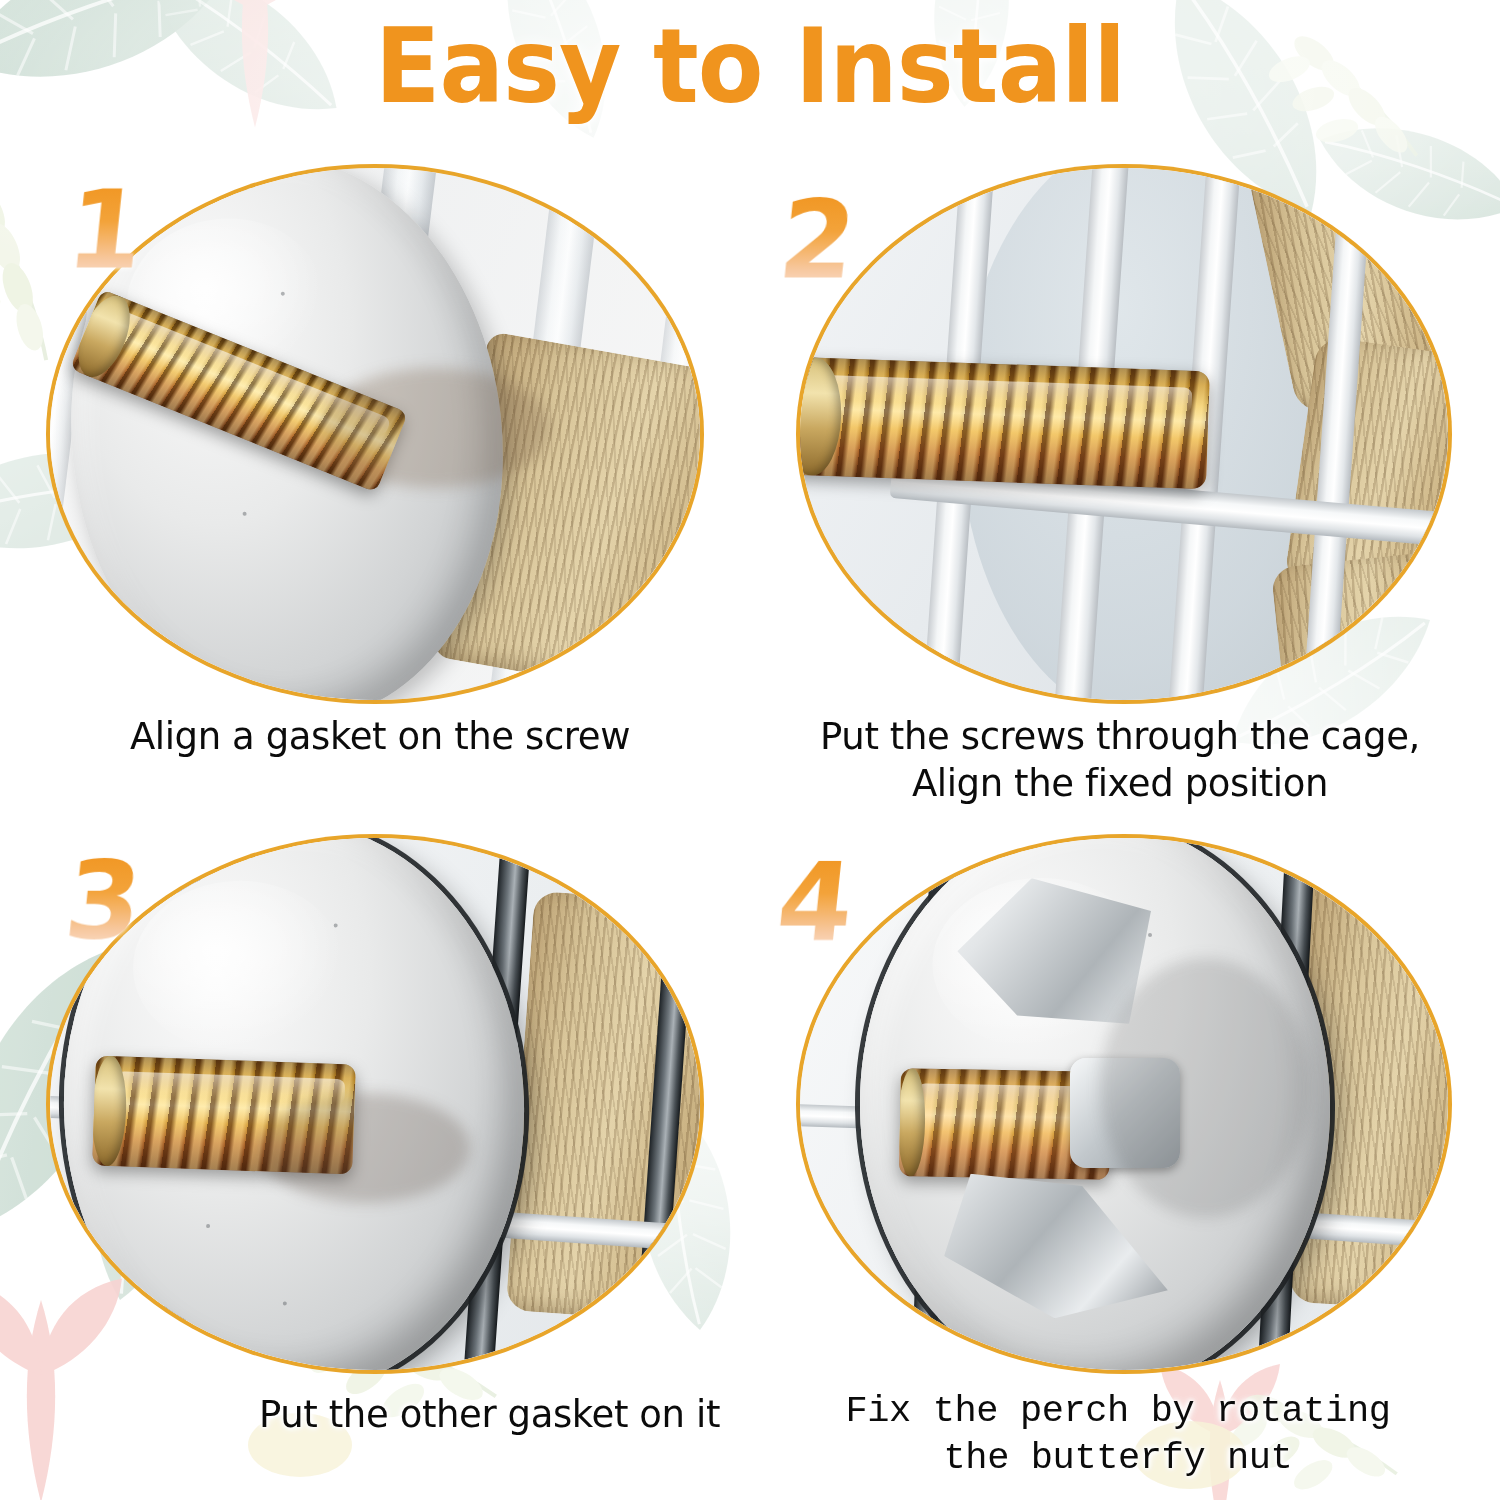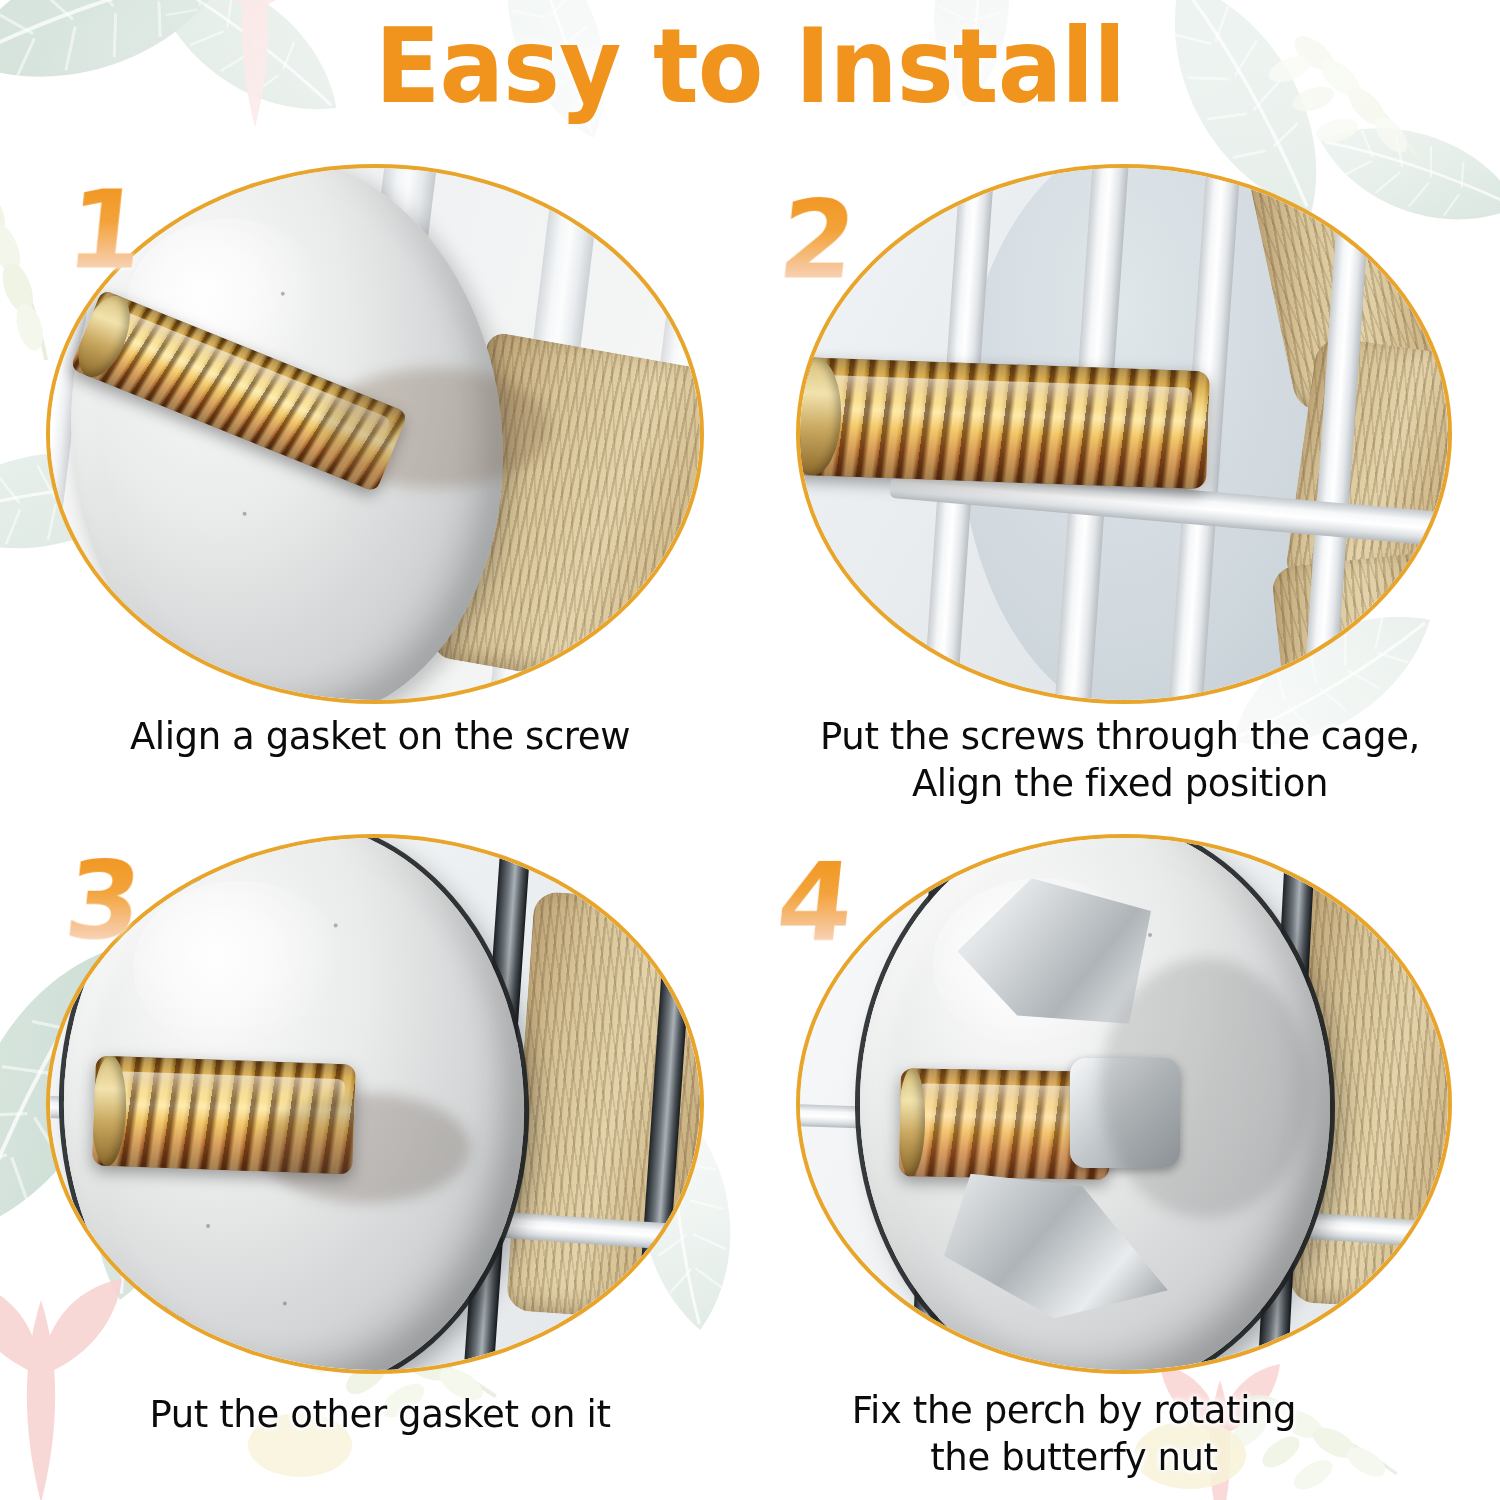--- a/index.html
+++ b/index.html
@@ -338,21 +338,21 @@
           <div class="screw" style="left:44px;top:222px;width:260px;height:110px;transform:rotate(2deg);border-radius:12px;">
             <div class="threads" style="background:repeating-linear-gradient(96deg, rgba(70,34,10,.58) 0px, rgba(70,34,10,.58) 4px, rgba(255,230,160,.45) 9px, rgba(255,230,160,.45) 15px, rgba(70,34,10,.12) 20px);"></div>
             <div class="gloss"></div>
               <div class="tip"></div>
           </div>
           <div class="blurb" style="left:210px;top:255px;width:210px;height:110px;background:rgba(90,75,60,.26);"></div>
         </div>
       </div>
     </div>
     <div class="stepnum" style="left:66px;top:846px;">3</div>
-    <div class="caption" style="left:40px;top:1392px;width:680px;">Put the other gasket on it</div>
+    <div class="caption" style="left:40px;top:1392px;width:680px;text-align:right;">Put the other gasket on it</div>
   </div>
 
   <div class="step">
     <div class="photo-wrap" style="left:800px;top:838px;width:648px;height:532px;">
       <div class="photo">
         <div class="scene">
           <div style="position:absolute;inset:0;background:linear-gradient(120deg,#f8f9fa 0%,#edf0f2 50%,#e3e7ea 100%);"></div>
 
           <div class="wood" style="left:500px;top:30px;width:220px;height:440px;border-radius:26px;transform:rotate(3deg);">
               <div class="grain"></div>
@@ -378,17 +378,17 @@
             <div class="wing w1" style="left:10px;top:0;width:240px;height:250px;position:absolute;transform:rotate(-6deg);"></div>
             <div class="wing w2" style="left:30px;top:190px;width:230px;height:250px;position:absolute;transform:rotate(-4deg);"></div>
             <div style="position:absolute;left:160px;top:180px;width:110px;height:110px;border-radius:16px;
                         background:linear-gradient(135deg,#f6f8f9,#c2c8cc 50%,#9aa1a6);box-shadow:0 3px 10px rgba(0,0,0,.35);"></div>
           </div>
           <div class="blurb" style="left:300px;top:120px;width:210px;height:260px;background:rgba(80,80,80,.18);"></div>
         </div>
       </div>
     </div>
     <div class="stepnum" style="left:778px;top:848px;">4</div>
-    <div class="caption" style="left:724px;top:1388px;width:700px;">Fix the perch by rotating
+    <div class="caption" style="left:768px;top:1388px;width:700px;font-family:Liberation Mono, monospace;">Fix the perch by rotating
 the butterfy nut</div>
   </div>
 
 </div>
 
 </body></html>

